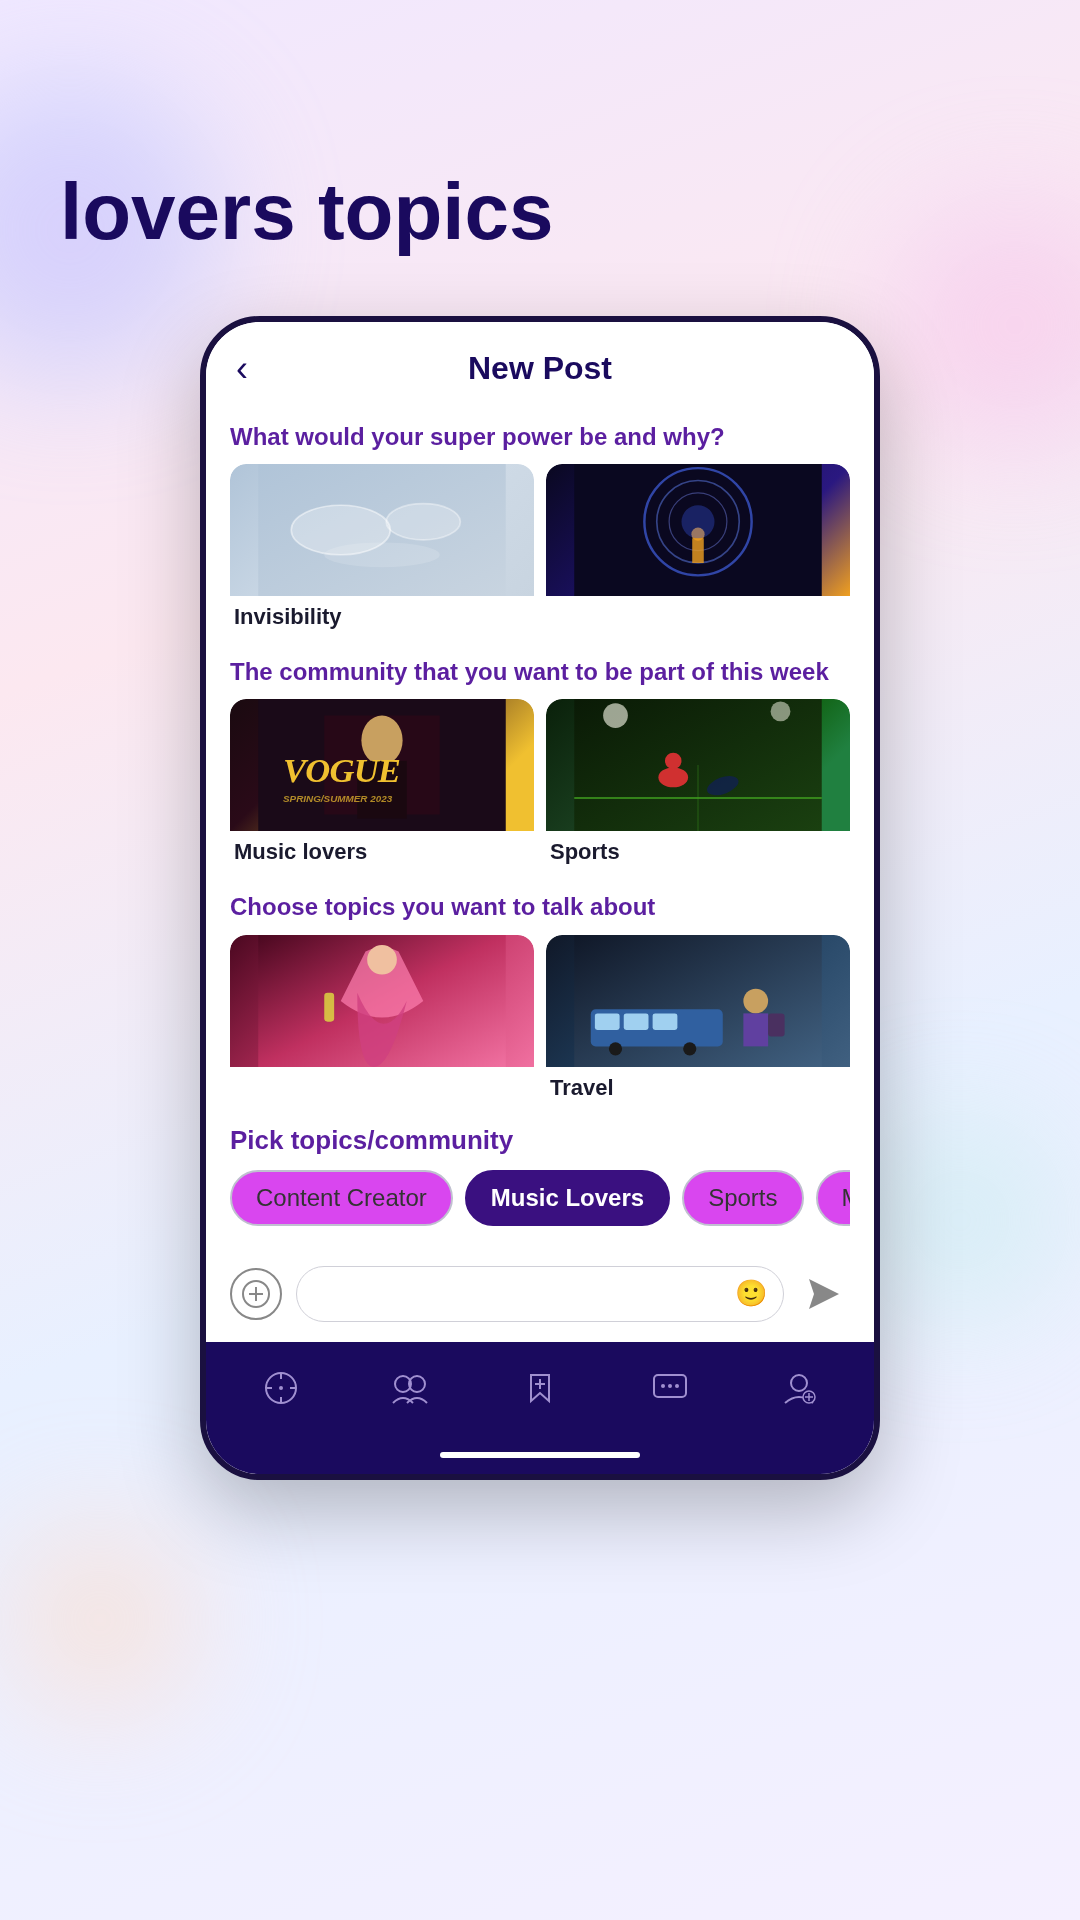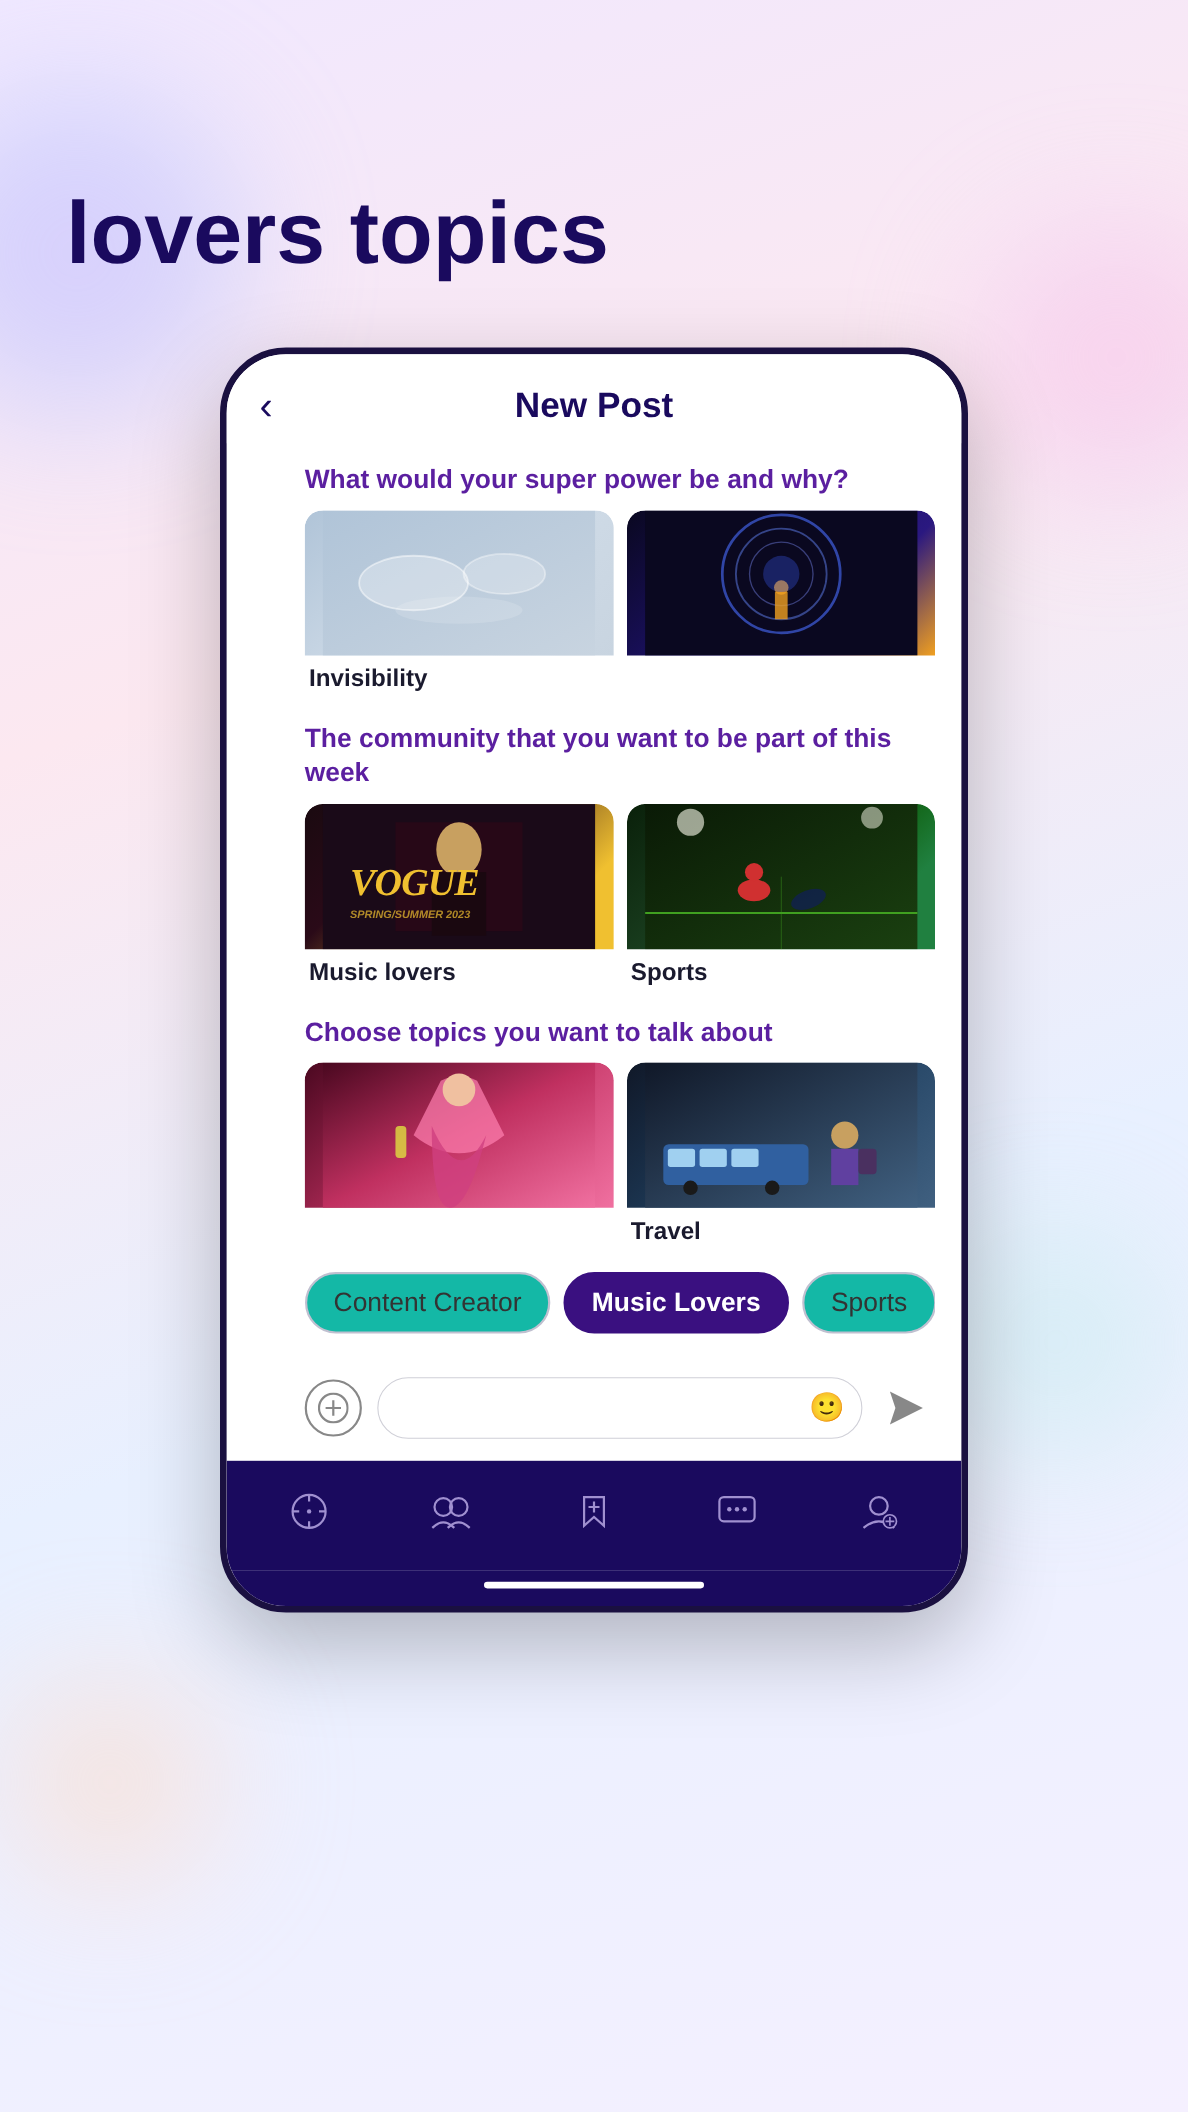--- a/index.html
+++ b/index.html
@@ -92,21 +92,20 @@
     .phone-title {
       font-size: 32px;
       font-weight: 700;
       color: #1a0a5e;
     }
 
     
     .phone-content {
       padding: 0 24px;
       overflow-y: auto;
-      margin-left: 47px;
     }
 
     
     .section-title {
       font-size: 24px;
       font-weight: 600;
       color: #5b1fa0;
       margin: 18px 0 12px;
       line-height: 1.3;
     }
@@ -193,21 +192,21 @@
       overflow-x: auto;
       padding-bottom: 8px;
     }
     .chip {
       border: 2px solid #c0c0d0;
       border-radius: 30px;
       padding: 12px 24px;
       font-size: 24px;
       font-weight: 500;
       color: #333;
-      background: #14b8a6;
+      background: #d946ef;
       white-space: nowrap;
       cursor: pointer;
     }
     .chip.active {
       background: #3a1080;
       border-color: #3a1080;
       color: #fff;
       font-weight: 700;
     }
 
@@ -447,20 +446,21 @@
               <rect x="205" y="95" width="30" height="40" fill="#6040a0"></rect>
 
               <rect x="235" y="95" width="20" height="28" rx="4" fill="#4a3060"></rect>
             </svg>
           </div>
           <div class="image-card-label">Travel</div>
         </div>
       </div>
 
       <div class="topics-section">
+        <div class="topics-title">Pick topics/community</div>
         <div class="chips-row">
           <div class="chip">Content Creator</div>
           <div class="chip active">Music Lovers</div>
           <div class="chip">Sports</div>
           <div class="chip">Mov...</div>
         </div>
       </div>
 
       <div class="input-row">
         <div class="add-btn">

